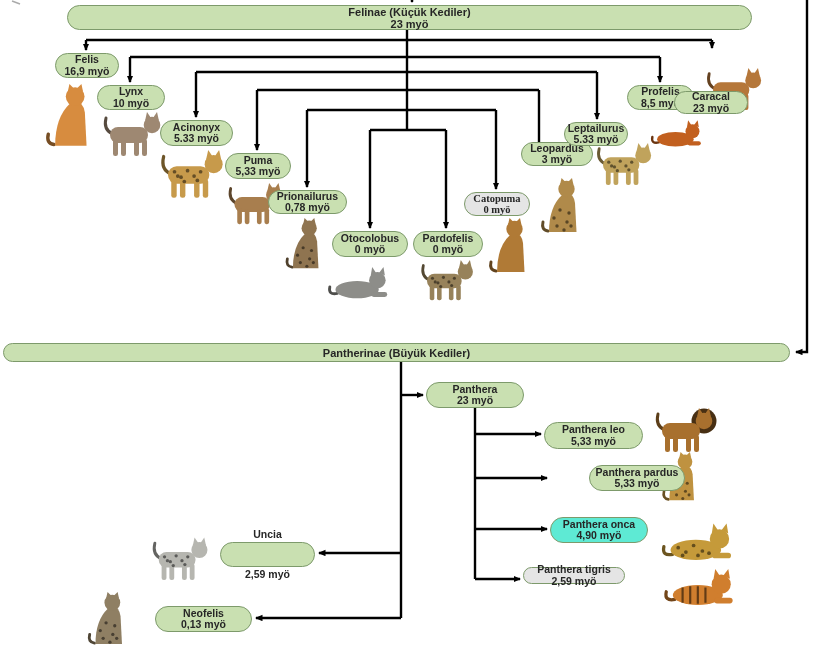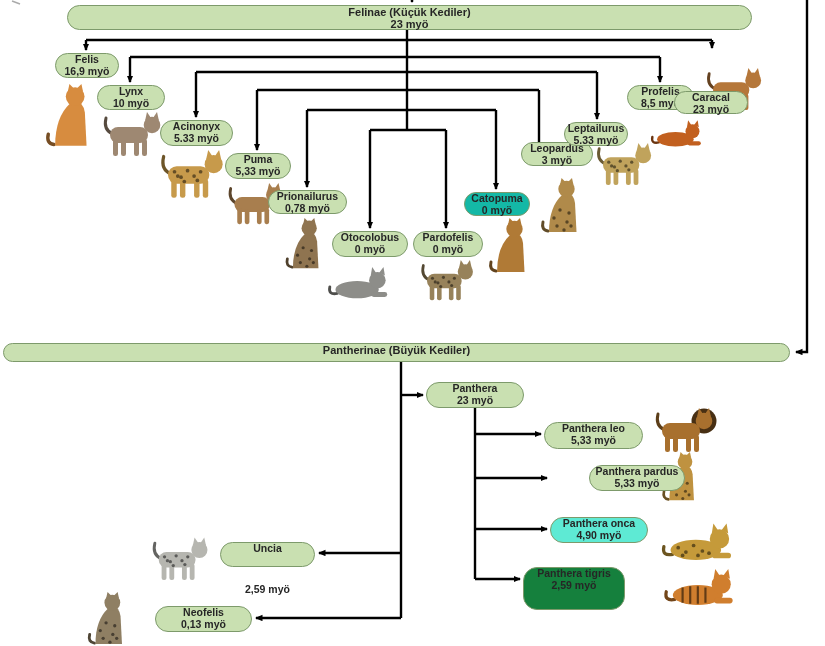--- a/index.html
+++ b/index.html
@@ -4,28 +4,28 @@
 <style>
   html,body{margin:0;padding:0;background:#ffffff;}
   .canvas{
     position:relative;width:825px;height:646px;background:#ffffff;
     font-family:"Liberation Sans", sans-serif;overflow:hidden;
   }
   #connectors{position:absolute;left:0;top:0;}
   .pill{
     position:absolute;box-sizing:border-box;
     background:#c9e0b1;border:1px solid #7d9a6b;border-radius:14px;
-    display:flex;flex-direction:column;align-items:center;
+    display:flex;flex-direction:column;align-items:center;justify-content:center;
     font-size:10.5px;line-height:11.5px;font-weight:700;color:#262626;
     text-align:center;z-index:3;
   }
   .banner{
     position:absolute;box-sizing:border-box;
     background:#c9e0b1;border:1px solid #7d9a6b;border-radius:13px;
-    display:flex;flex-direction:column;align-items:center;
+    display:flex;flex-direction:column;align-items:center;justify-content:center;
     font-size:11px;line-height:12px;font-weight:700;color:#262626;
     text-align:center;z-index:3;
   }
   .animal{position:absolute;z-index:2;}
 </style>
 </head>
 <body>
 
 <div class="canvas">
 
@@ -101,21 +101,21 @@
      <div>0,78 myö</div>
    </div>
       <div class="pill" style="left: 332px; top: 231px; width: 76px; height: 26px; background: rgb(201, 224, 177); border-color: rgb(125, 154, 107); color: rgb(38, 38, 38);">
      <div>Otocolobus</div>
      <div>0 myö</div>
    </div>
       <div class="pill" style="left: 413px; top: 231px; width: 70px; height: 26px; background: rgb(201, 224, 177); border-color: rgb(125, 154, 107); color: rgb(38, 38, 38);">
      <div>Pardofelis</div>
      <div>0 myö</div>
    </div>
-      <div class="pill" style="left: 464px; top: 192px; width: 66px; height: 24px; background: #14b8a6; border-color: rgb(125, 154, 107); color: rgb(38, 38, 38);">
+      <div class="pill" style="left: 464px; top: 192px; width: 66px; height: 24px; background: #e5e5e5; border-color: rgb(125, 154, 107); color: rgb(38, 38, 38); font-family: Liberation Serif, serif;">
      <div>Catopuma</div>
      <div>0 myö</div>
    </div>
       <div class="pill" style="left: 505px; top: 142px; width: 72px; height: 24px; background: rgb(201, 224, 177); border-color: rgb(125, 154, 107); color: rgb(38, 38, 38); margin-left: 16px;">
      <div>Leopardus</div>
      <div>3 myö</div>
    </div>
       <div class="pill" style="left: 564px; top: 122px; width: 64px; height: 24px; background: rgb(201, 224, 177); border-color: rgb(125, 154, 107); color: rgb(38, 38, 38);">
      <div>Leptailurus</div>
      <div>5.33 myö</div>
@@ -137,21 +137,21 @@
      <div>5,33 myö</div>
    </div>
       <div class="pill" style="left: 550px; top: 465px; width: 96px; height: 26px; background: rgb(201, 224, 177); border-color: rgb(125, 154, 107); color: rgb(38, 38, 38); margin-left: 39px;">
      <div>Panthera pardus</div>
      <div>5,33 myö</div>
    </div>
       <div class="pill" style="left: 550px; top: 517px; width: 98px; height: 26px; background: #5eead4; border-color: rgb(125, 154, 107); color: rgb(38, 38, 38);">
      <div>Panthera onca</div>
      <div>4,90 myö</div>
    </div>
-      <div class="pill" style="left: 523px; top: 567px; width: 102px; height: 43px; background: #15803d; border-color: rgb(125, 154, 107); color: rgb(38, 38, 38);">
+      <div class="pill" style="left: 523px; top: 567px; width: 102px; height: 17px; background: #e5e5e5; border-color: rgb(125, 154, 107); color: rgb(38, 38, 38);">
      <div>Panthera tigris</div>
      <div>2,59 myö</div>
    </div>
       <div class="pill" style="left: 220px; top: 542px; width: 95px; height: 25px; background: rgb(201, 224, 177); border-color: rgb(125, 154, 107); color: rgb(38, 38, 38); gap: 29px;">
      <div>Uncia</div>
      <div>2,59 myö</div>
    </div>
       <div class="pill" style="left: 155px; top: 606px; width: 97px; height: 26px; background: rgb(201, 224, 177); border-color: rgb(125, 154, 107); color: rgb(38, 38, 38);">
      <div>Neofelis</div>
      <div>0,13 myö</div>

